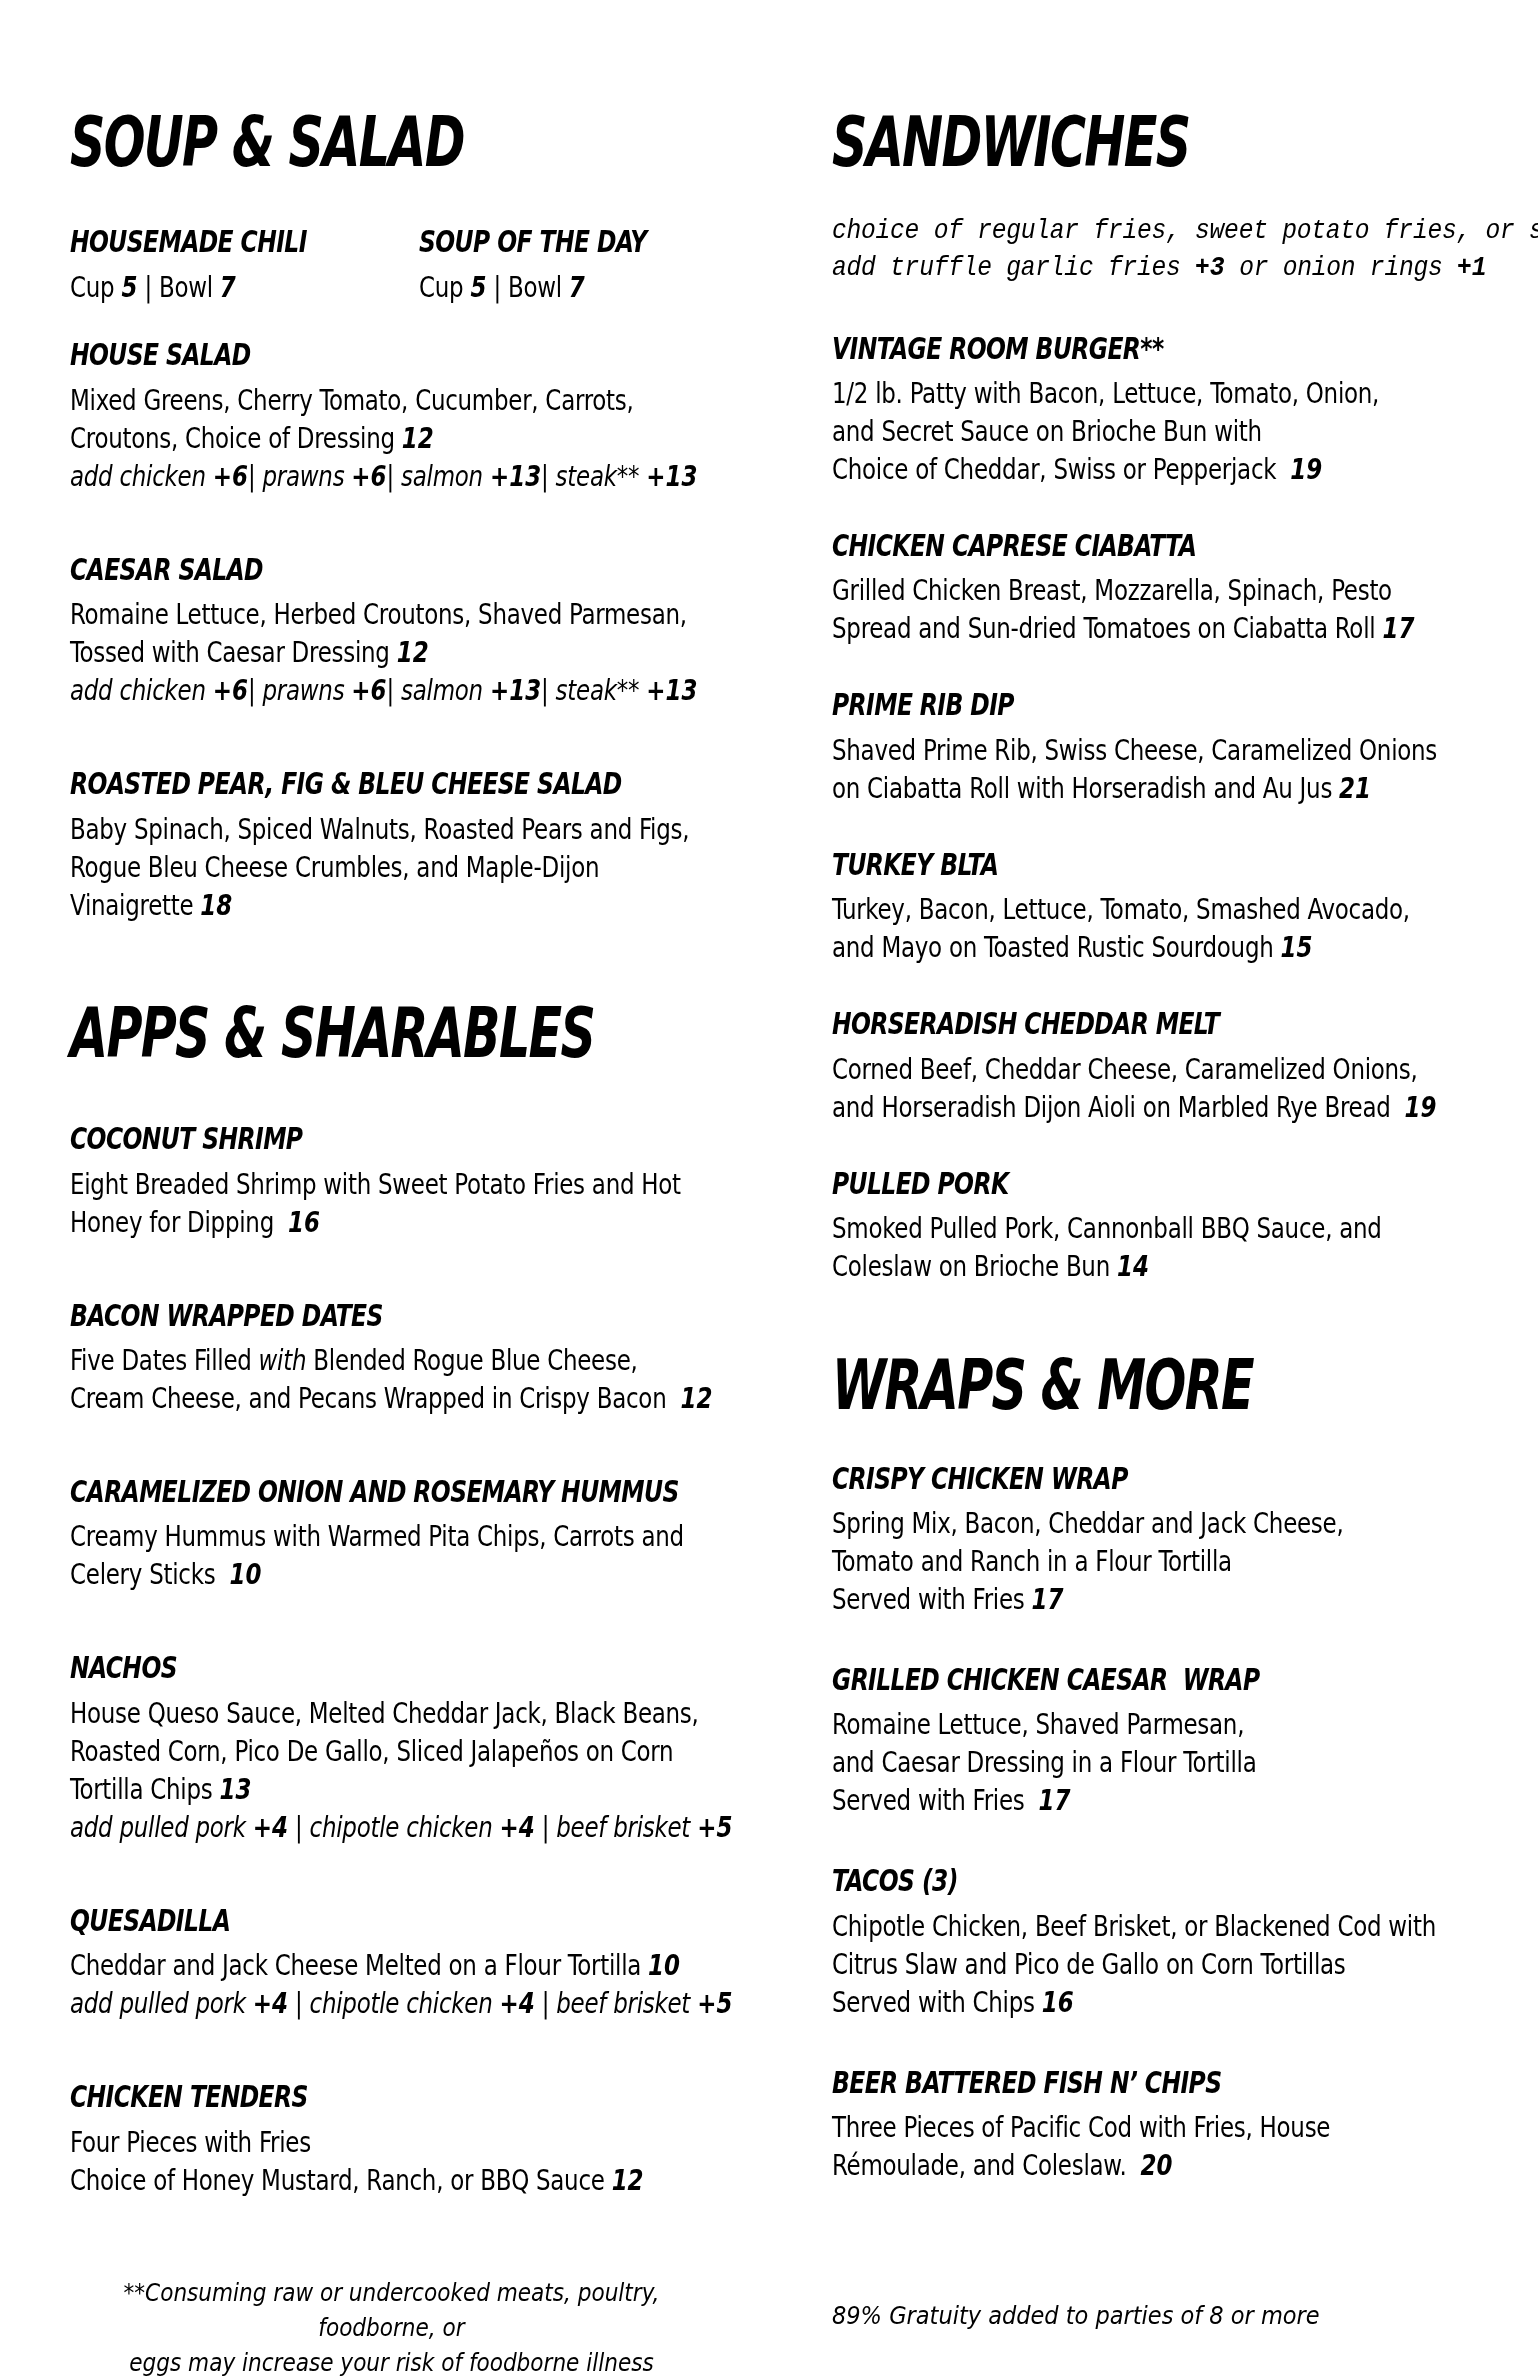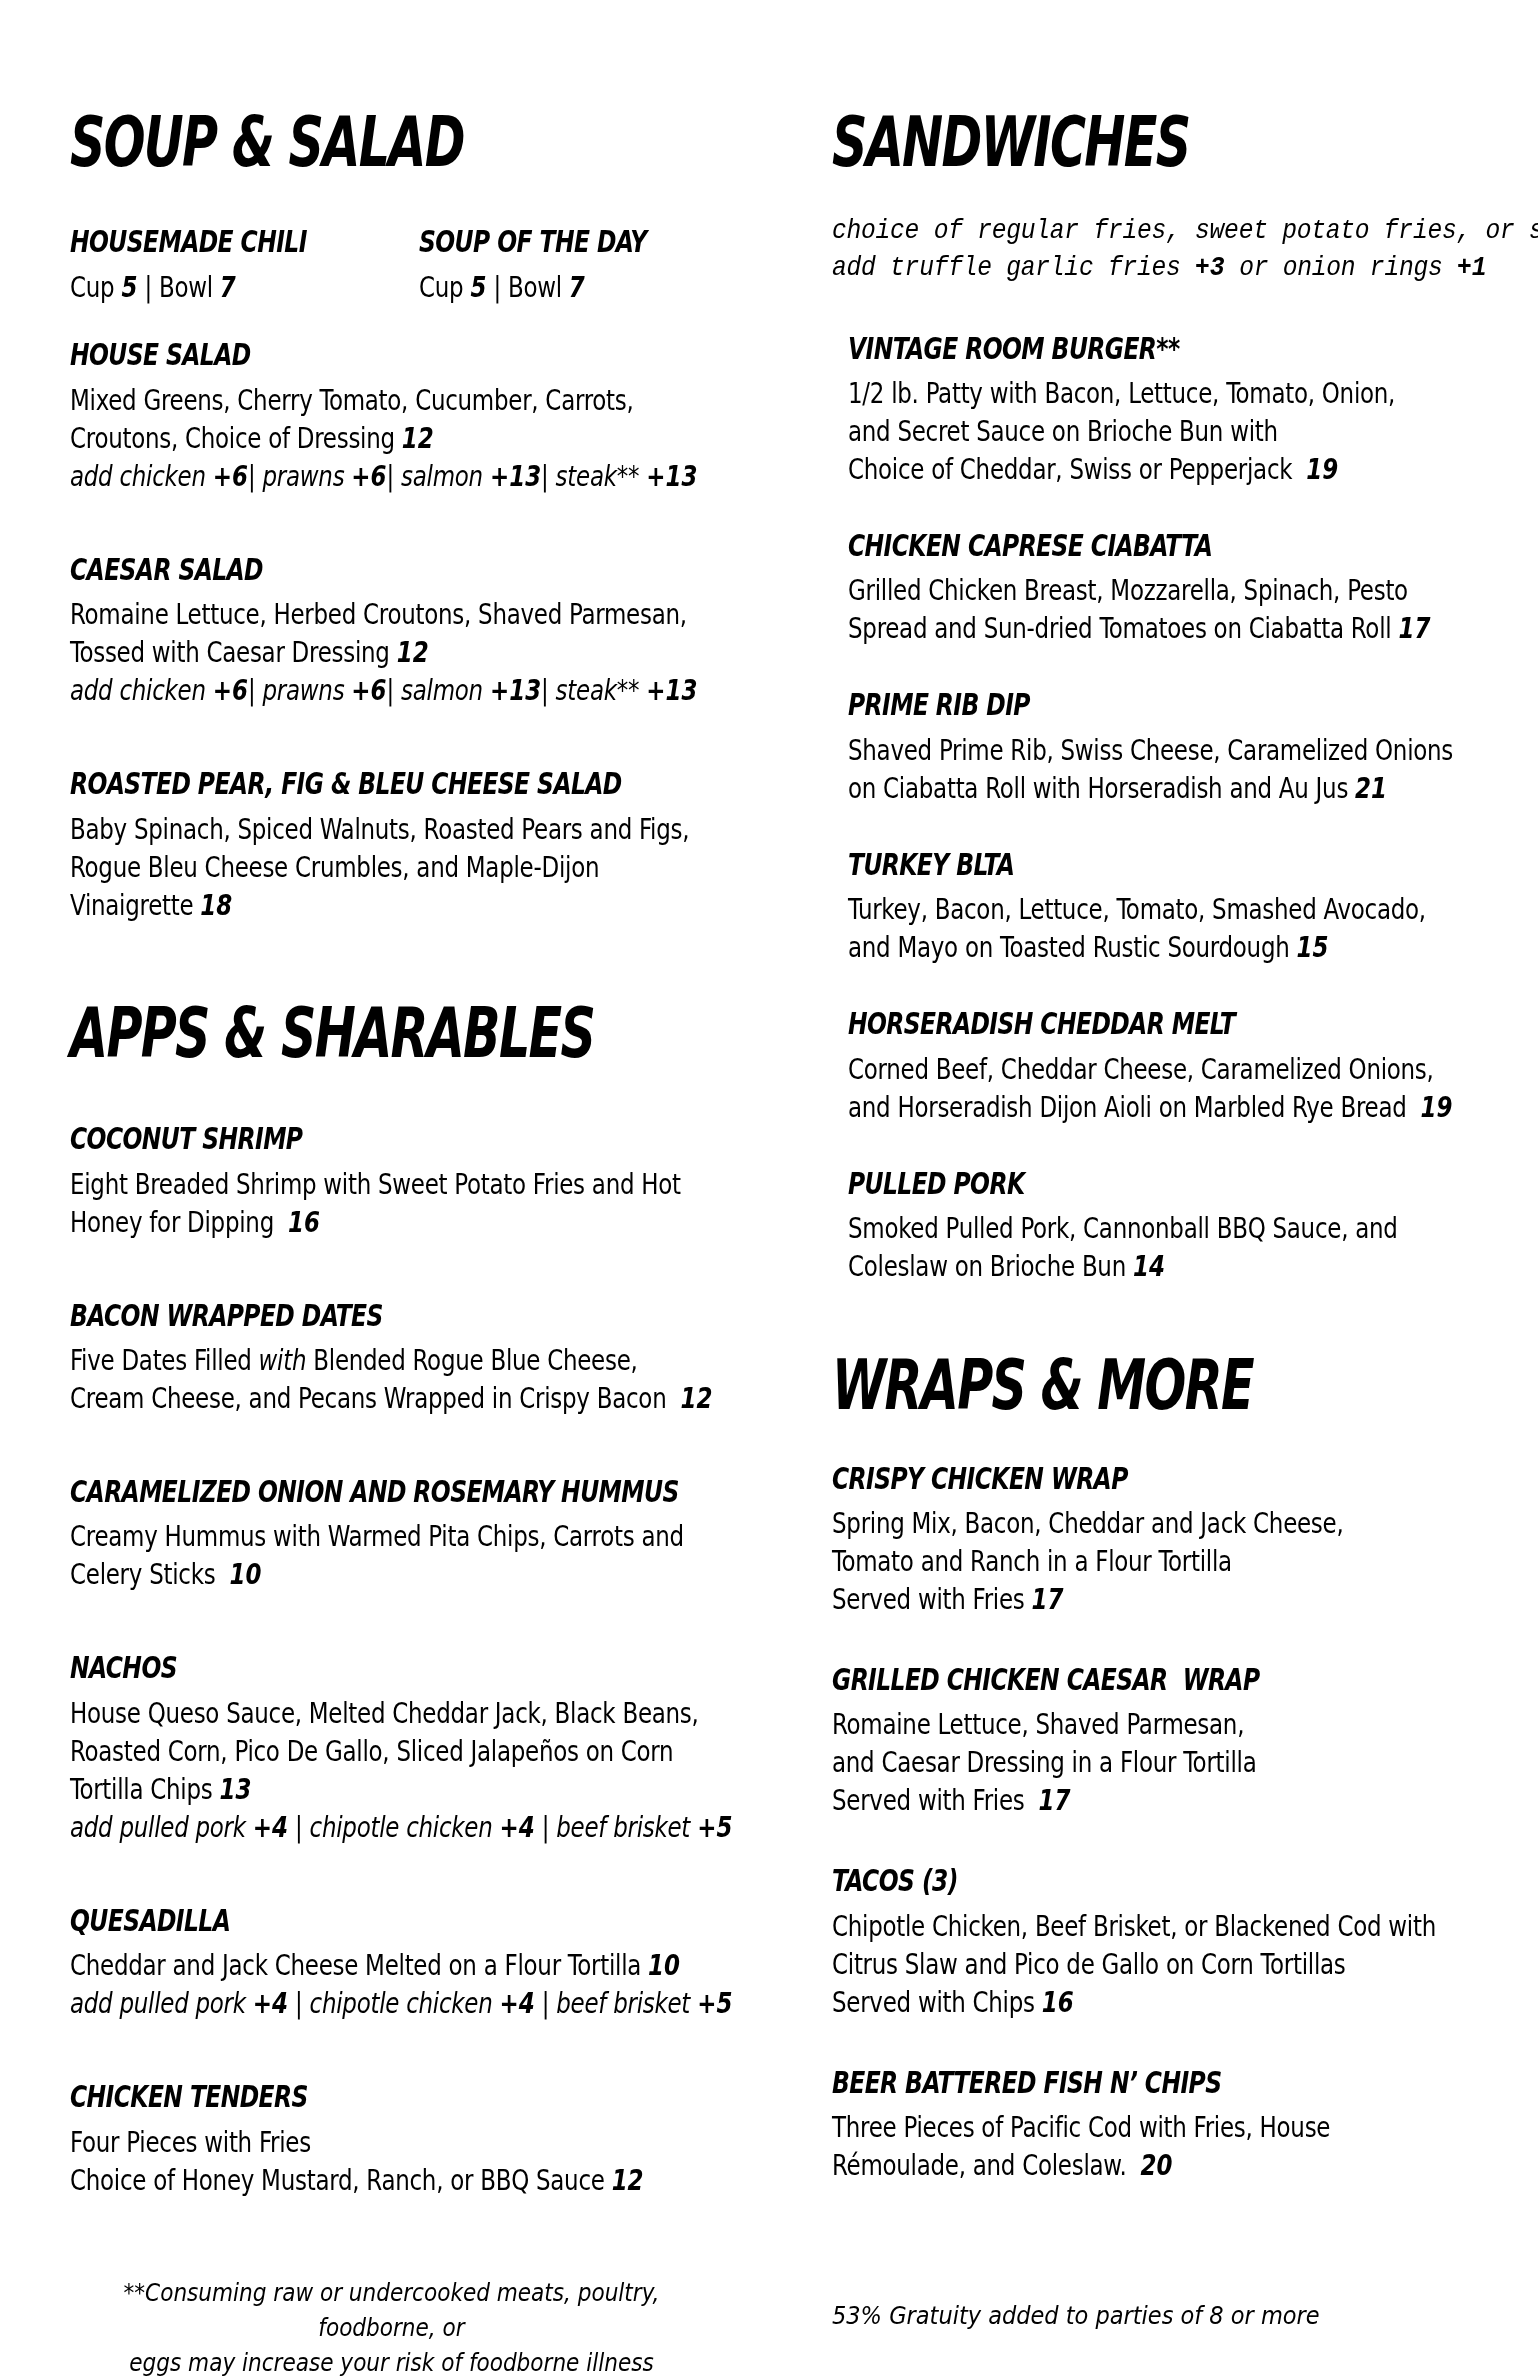--- a/index.html
+++ b/index.html
@@ -36,21 +36,21 @@
   
   .sec-soup-salad .section-title{margin-bottom:42px;}
   .pair{display:flex;margin-bottom:30px;}
   .pair-item{width:48%;}
   .pair-item .line{margin-top:9.8px;}
   .sec-apps-sharables{margin-top:72px;}
   .sec-apps-sharables .section-title{margin-bottom:49px;}
   .sec-sandwiches .section-title{margin-bottom:31px;}
   .intro{margin-bottom:44px;font-family:Liberation Mono, monospace;}
   .intro .line{font-size:28px;line-height:37px;}
-  .sec-sandwiches .item{margin-bottom:39px;margin-left:16px;}
+  .sec-sandwiches .item{margin-bottom:39px;}
   .sec-wraps-more{margin-top:63px;}
   .sec-wraps-more .section-title{margin-bottom:36px;}
   .sec-wraps-more .item{margin-bottom:43px;}
   
   .footnote-left{
     position:absolute;left:77px;top:2276px;width:629px;text-align:center;
     font-size:24px;line-height:35px;font-style:italic;letter-spacing:0;
   }
   .footnote-right{
     position:absolute;left:832px;top:2301px;width:699px;
@@ -195,15 +195,15 @@
             <div class="line"><span>Rémoulade, and Coleslaw.  </span><span class="pr">20</span></div>
           </div>
         </section>
       </div>
   </div>
 
   <div class="footnote-left">
     <div>**Consuming raw or undercooked meats, poultry, foodborne, or</div>
     <div>eggs may increase your risk of foodborne illness</div>
   </div>
-  <div class="footnote-right">53% Gratuity added to parties of 8 or more</div>
+  <div class="footnote-right">89% Gratuity added to parties of 8 or more</div>
 </div>
 
 
 </body></html>

